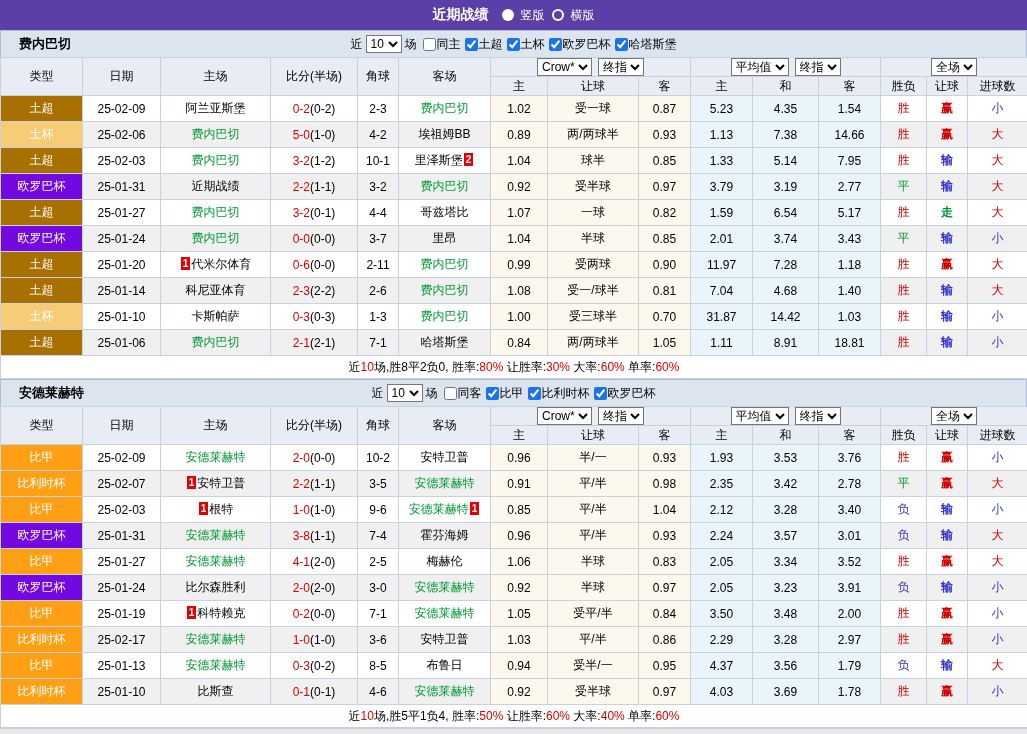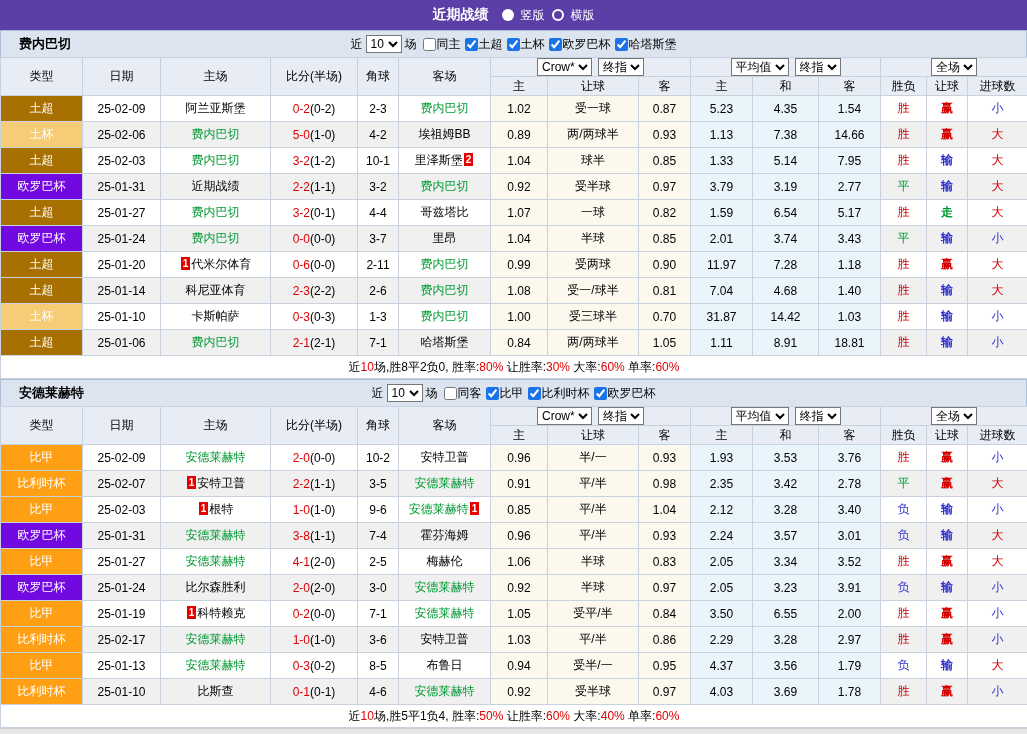--- a/index.html
+++ b/index.html
@@ -452,21 +452,21 @@
             <td class="type-cell" style="background: rgb(255, 160, 20);">比甲</td>
             <td>25-01-19</td>
             <td><span class="badge">1</span><span>科特赖克</span></td>
             <td><span class="score-main">0-2</span><span>(0-0)</span></td>
             <td>7-1</td>
             <td><span class="team-green">安德莱赫特</span></td>
             <td class="cream">1.05</td>
             <td class="cream">受平/半</td>
             <td class="cream">0.84</td>
             <td class="avg">3.50</td>
-            <td class="avg">6.55</td>
+            <td class="avg">3.48</td>
             <td class="avg">2.00</td>
             <td style="color: rgb(212, 0, 0);">胜</td>
             <td style="color: rgb(212, 0, 0); font-weight: bold;">赢</td>
             <td style="color: rgb(51, 51, 204);">小</td>
           </tr>
           <tr class="alt">
             <td class="type-cell" style="background: rgb(255, 160, 20);">比利时杯</td>
             <td>25-02-17</td>
             <td><span class="team-green">安德莱赫特</span></td>
             <td><span class="score-main">1-0</span><span>(1-0)</span></td>

